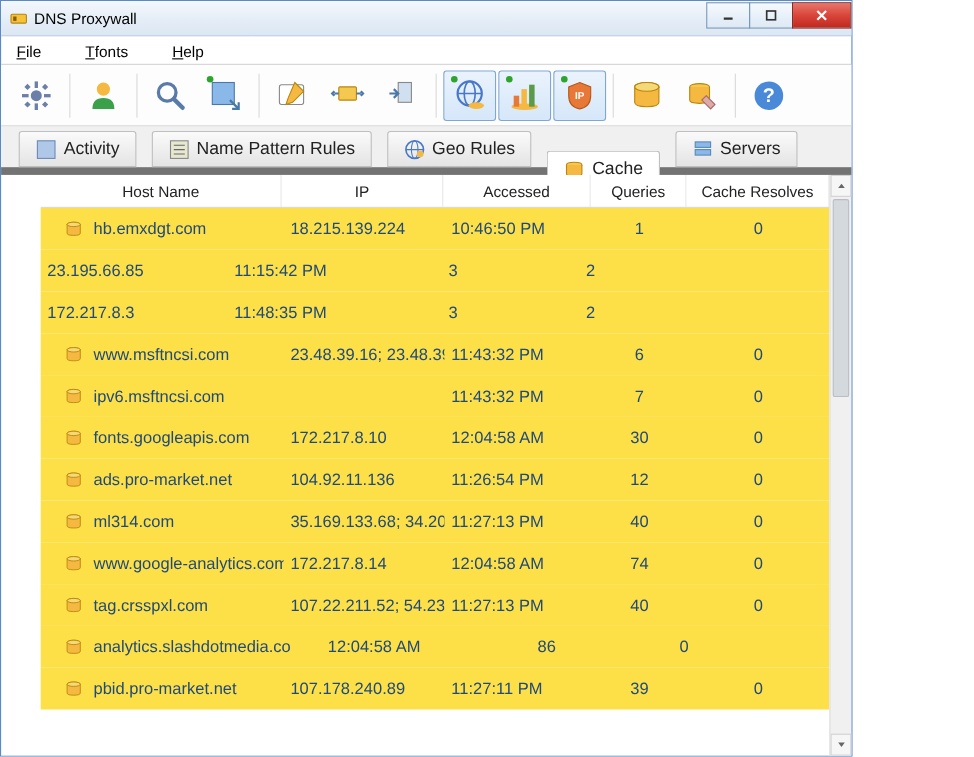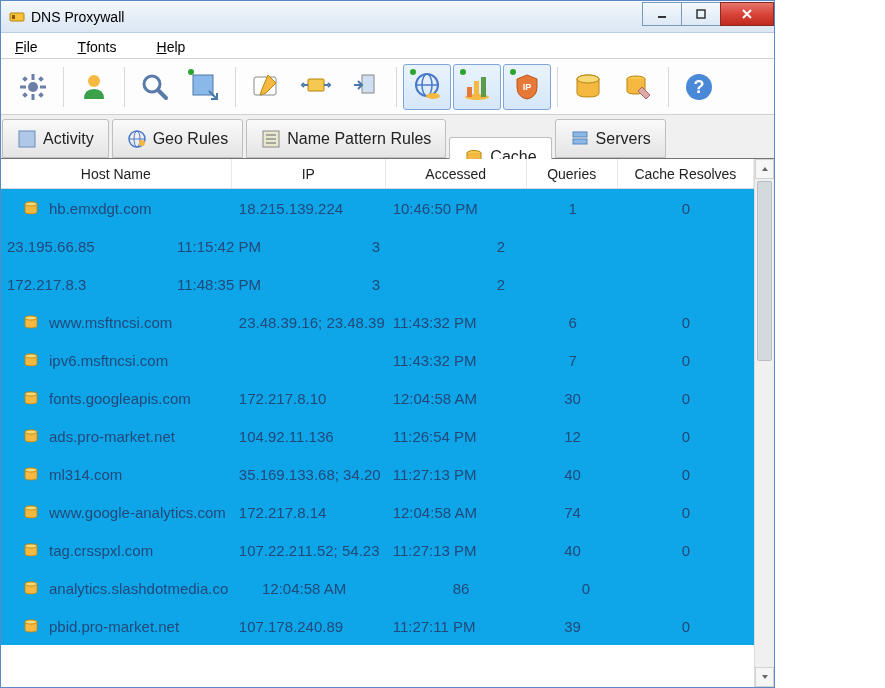--- a/index.html
+++ b/index.html
@@ -93,24 +93,24 @@
 .tool-btn svg { width: 32px; height: 32px; }
 .green-dot {
   position: absolute; top: 4px; left: 6px;
   width: 6px; height: 6px; border-radius: 50%;
   background: #2ea42e;
 }
 .tabs {
   height: 44px;
   display: flex;
   align-items: stretch;
-  border-bottom: 1px solid #737373;
+  border-bottom: 7px solid #737373;
   background: #f0f0f0;
-  padding: 4px 4px 0 1px;
-  gap: 3px;
+  padding: 4px 4px 0 16px;
+  gap: 14px;
 }
 .tab {
   display: flex;
   align-items: center;
   padding: 0 14px;
   font-size: 16px;
   color: #222;
   background: linear-gradient(to bottom, #fafafa, #e4e4e4);
   border: 1px solid #bfbfbf;
   border-bottom: 1px solid #bfbfbf;
@@ -126,20 +126,21 @@
 .tab svg { width: 20px; height: 20px; }
 .table-wrap {
   flex: 1;
   overflow: hidden;
   position: relative;
   display: flex;
 }
 .table-area {
   flex:1;
   overflow: hidden;
+  padding-left: 36px;
 }
 .thead {
   display: flex;
   height: 30px;
   border-bottom: 1px solid #d8d8d8;
   background: #fff;
 }
 .th {
   font-size: 14px;
   color: #222;
@@ -152,21 +153,21 @@
 .col-name { width: 255px; }
 .col-ip { width: 170px; }
 .col-acc { width: 155px; }
 .col-q { width: 100px; }
 .col-cr { width: 150px; }
 .tbody { }
 .row {
   display: flex;
   height: 38px;
   align-items: center;
-  background: #0ea5e9;
+  background: #fde047;
   color: #204a7a;
   font-size: 15px;
 }
 .td { padding: 0 6px; overflow: hidden; white-space: nowrap; text-overflow: clip; }
 .td.name { width: 255px; display:flex; align-items:center; gap:10px; padding-left: 22px;}
 .td.ip { width: 170px; }
 .td.acc { width: 155px; }
 .td.q { width: 100px; text-align:center; }
 .td.cr { width: 150px; text-align:center; }
 .row-icon { width:16px; height:16px; flex-shrink:0;}
@@ -327,35 +328,35 @@
 
   <div class="tabs">
     <div class="tab">
       <svg viewBox="0 0 20 20">
           <rect x="2" y="2" width="16" height="16" fill="#b0c8e8" stroke="#6a8ab8"></rect>
         </svg>
       <span>Activity</span>
     </div>
     <div class="tab">
       <svg viewBox="0 0 20 20">
+          <rect x="2" y="2" width="16" height="16" fill="#e8e8d0" stroke="#888"></rect>
+          <line x1="5" y1="6" x2="15" y2="6" stroke="#666"></line>
+          <line x1="5" y1="10" x2="15" y2="10" stroke="#666"></line>
+          <line x1="5" y1="14" x2="15" y2="14" stroke="#666"></line>
+        </svg>
+      <span>Name Pattern Rules</span>
+    </div>
+    <div class="tab">
+      <svg viewBox="0 0 20 20">
           <circle cx="10" cy="10" r="8" fill="none" stroke="#4a78c8" stroke-width="1.5"></circle>
           <ellipse cx="10" cy="10" rx="3" ry="8" fill="none" stroke="#4a78c8"></ellipse>
           <line x1="2" y1="10" x2="18" y2="10" stroke="#4a78c8"></line>
           <circle cx="15" cy="14" r="3" fill="#f5b840"></circle>
         </svg>
       <span>Geo Rules</span>
-    </div>
-    <div class="tab">
-      <svg viewBox="0 0 20 20">
-          <rect x="2" y="2" width="16" height="16" fill="#e8e8d0" stroke="#888"></rect>
-          <line x1="5" y1="6" x2="15" y2="6" stroke="#666"></line>
-          <line x1="5" y1="10" x2="15" y2="10" stroke="#666"></line>
-          <line x1="5" y1="14" x2="15" y2="14" stroke="#666"></line>
-        </svg>
-      <span>Name Pattern Rules</span>
     </div>
     <div class="tab active">
       <svg viewBox="0 0 20 20">
           <ellipse cx="10" cy="6" rx="7" ry="2.5" fill="#f5c850" stroke="#b8860b"></ellipse>
           <path d="M3 6 L3 14 Q3 16.5 10 16.5 Q17 16.5 17 14 L17 6" fill="#f5b840" stroke="#b8860b"></path>
         </svg>
       <span>Cache</span>
     </div>
     <div class="tab">
       <svg viewBox="0 0 20 20">

